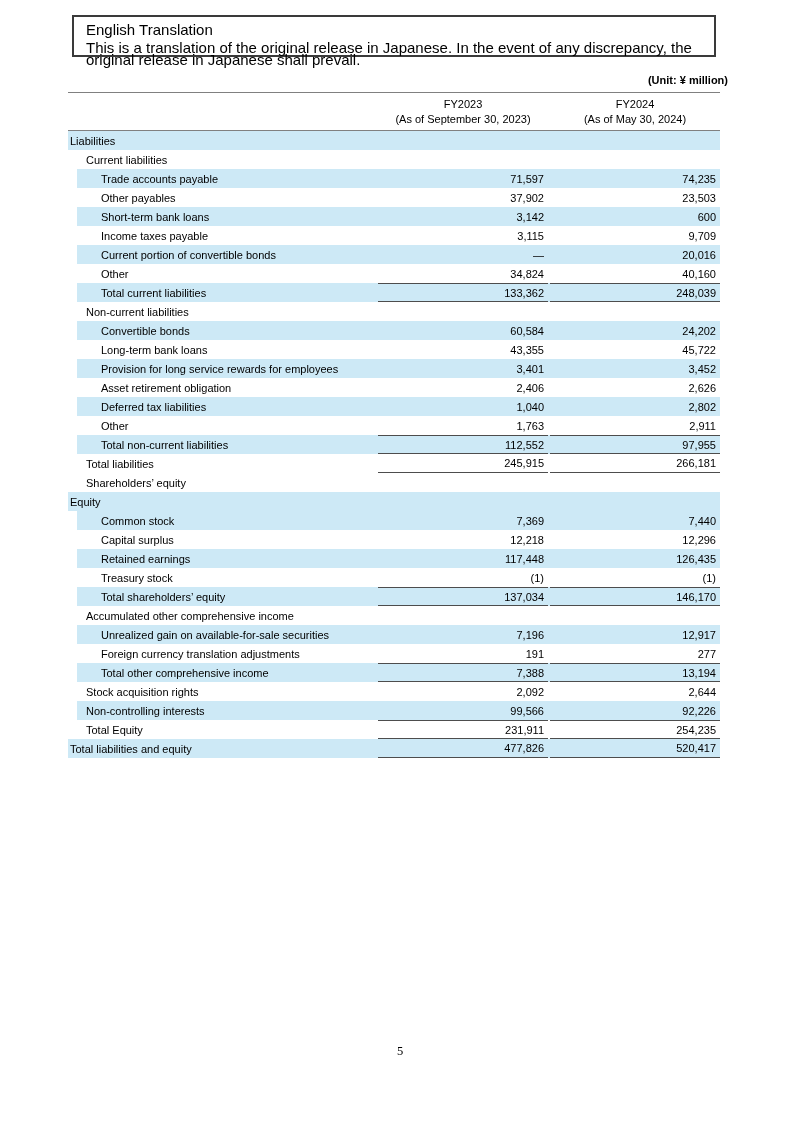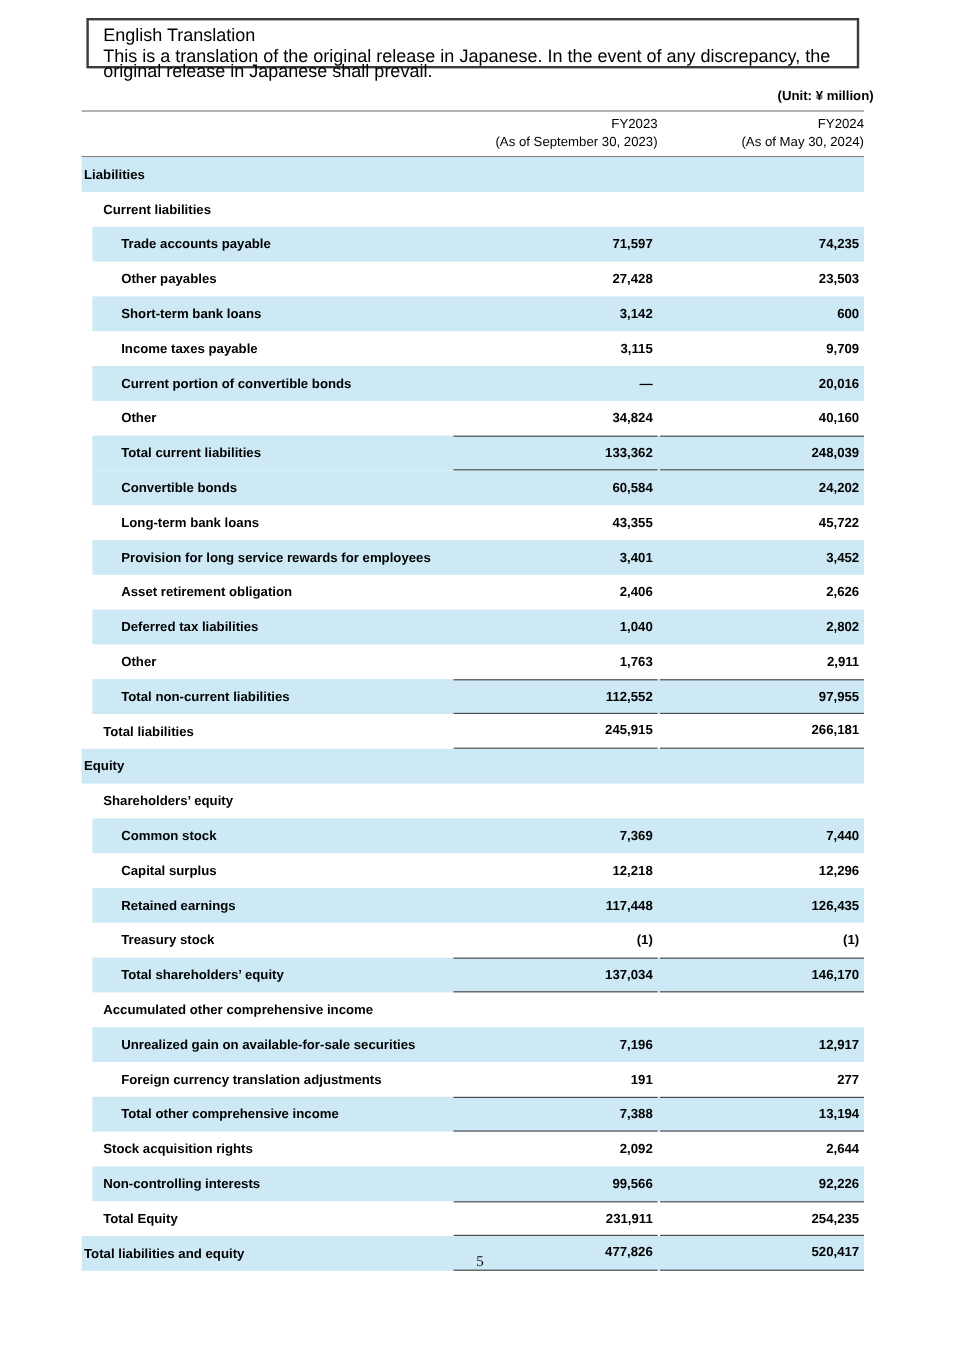--- a/index.html
+++ b/index.html
@@ -24,25 +24,25 @@
   
   .bs-table{
     position:absolute;left:68px;top:92px;width:652px;
     border-top:1px solid var(--rule,#808080);
     font-size:11px;
   }
   .thead{display:flex;height:37px;border-bottom:1px solid var(--rule,#808080);}
   .th-label{width:310px;}
   .th-col{
     width:170px;display:flex;flex-direction:column;justify-content:center;
-    text-align:right;gap:2px;line-height:13px;
+    text-align:center;gap:2px;line-height:13px;
   }
   .th-col.c2{margin-left:2px;}
   
-  .row{display:flex;height:29px;position:relative;align-items:stretch;font-weight:bold;}
+  .row{display:flex;height:19px;position:relative;align-items:stretch;}
   .row.shade::before{
     content:"";position:absolute;top:0;bottom:0;left:9px;right:0;
     background:var(--shade,#cde9f6);
   }
   .row.shade.flush::before{left:0;}
   .row>div{position:relative;z-index:1;box-sizing:border-box;}
   .cell-label{width:310px;display:flex;align-items:center;white-space:nowrap;}
   .indent-0{padding-left:2px;}
   .indent-1{padding-left:18px;}
   .indent-2{padding-left:33px;}
@@ -95,21 +95,21 @@
           <div class="cell-num c1"></div>
           <div class="cell-num c2"></div>
         </div>
         <div class="row shade">
           <div class="cell-label indent-2">Trade accounts payable</div>
           <div class="cell-num c1">71,597</div>
           <div class="cell-num c2">74,235</div>
         </div>
         <div class="row">
           <div class="cell-label indent-2">Other payables</div>
-          <div class="cell-num c1">27,428</div>
+          <div class="cell-num c1">37,902</div>
           <div class="cell-num c2">23,503</div>
         </div>
         <div class="row shade">
           <div class="cell-label indent-2">Short-term bank loans</div>
           <div class="cell-num c1">3,142</div>
           <div class="cell-num c2">600</div>
         </div>
         <div class="row">
           <div class="cell-label indent-2">Income taxes payable</div>
           <div class="cell-num c1">3,115</div>
@@ -123,20 +123,25 @@
         <div class="row">
           <div class="cell-label indent-2">Other</div>
           <div class="cell-num c1">34,824</div>
           <div class="cell-num c2">40,160</div>
         </div>
         <div class="row shade">
           <div class="cell-label indent-2">Total current liabilities</div>
           <div class="cell-num c1 bt bb">133,362</div>
           <div class="cell-num c2 bt bb">248,039</div>
         </div>
+        <div class="row">
+          <div class="cell-label indent-1">Non-current liabilities</div>
+          <div class="cell-num c1"></div>
+          <div class="cell-num c2"></div>
+        </div>
         <div class="row shade">
           <div class="cell-label indent-2">Convertible bonds</div>
           <div class="cell-num c1">60,584</div>
           <div class="cell-num c2">24,202</div>
         </div>
         <div class="row">
           <div class="cell-label indent-2">Long-term bank loans</div>
           <div class="cell-num c1">43,355</div>
           <div class="cell-num c2">45,722</div>
         </div>
@@ -163,27 +168,27 @@
         <div class="row shade">
           <div class="cell-label indent-2">Total non-current liabilities</div>
           <div class="cell-num c1 bt bb">112,552</div>
           <div class="cell-num c2 bt bb">97,955</div>
         </div>
         <div class="row">
           <div class="cell-label indent-1">Total liabilities</div>
           <div class="cell-num c1 bb">245,915</div>
           <div class="cell-num c2 bb">266,181</div>
         </div>
+        <div class="row">
+          <div class="cell-label indent-1">Shareholders’ equity</div>
+          <div class="cell-num c1"></div>
+          <div class="cell-num c2"></div>
+        </div>
         <div class="row shade flush">
           <div class="cell-label indent-0">Equity</div>
-          <div class="cell-num c1"></div>
-          <div class="cell-num c2"></div>
-        </div>
-        <div class="row">
-          <div class="cell-label indent-1">Shareholders’ equity</div>
           <div class="cell-num c1"></div>
           <div class="cell-num c2"></div>
         </div>
         <div class="row shade">
           <div class="cell-label indent-2">Common stock</div>
           <div class="cell-num c1">7,369</div>
           <div class="cell-num c2">7,440</div>
         </div>
         <div class="row">
           <div class="cell-label indent-2">Capital surplus</div>

